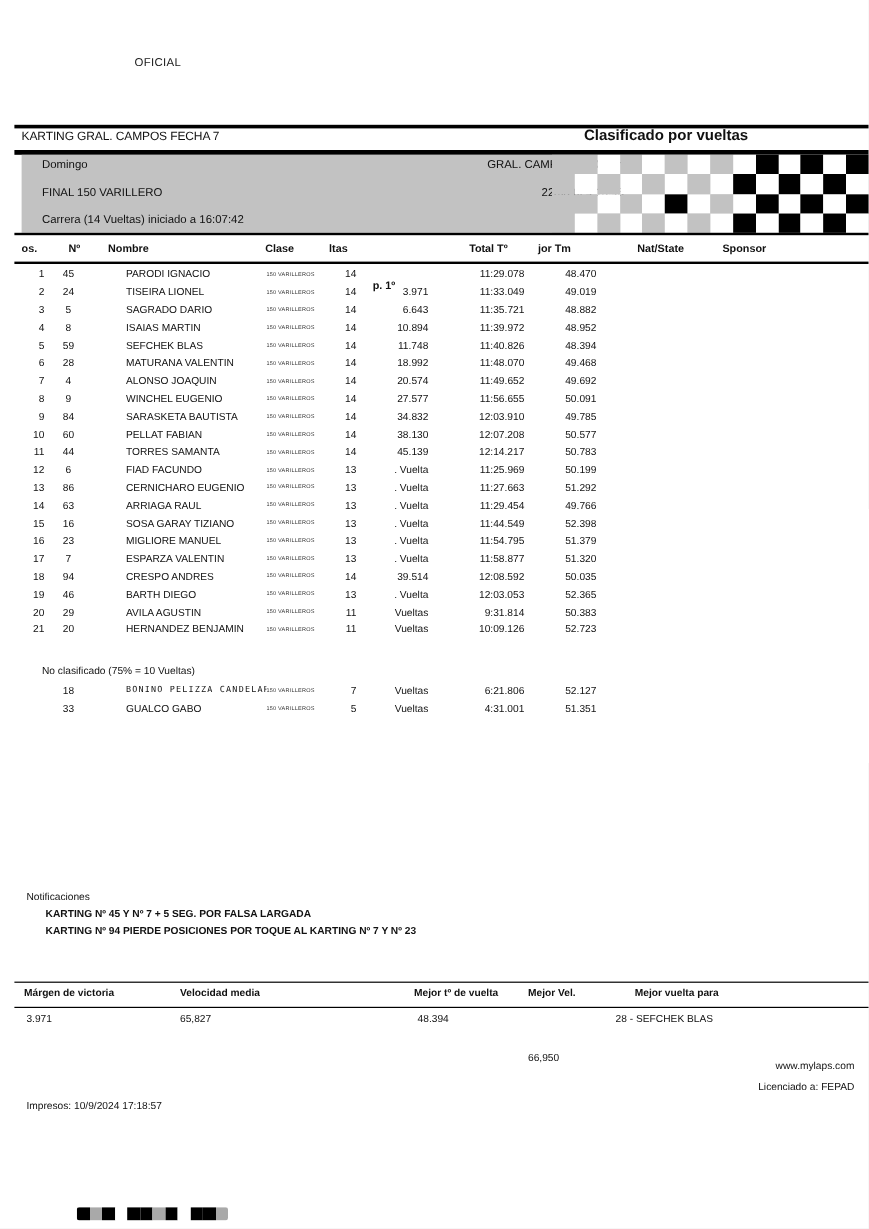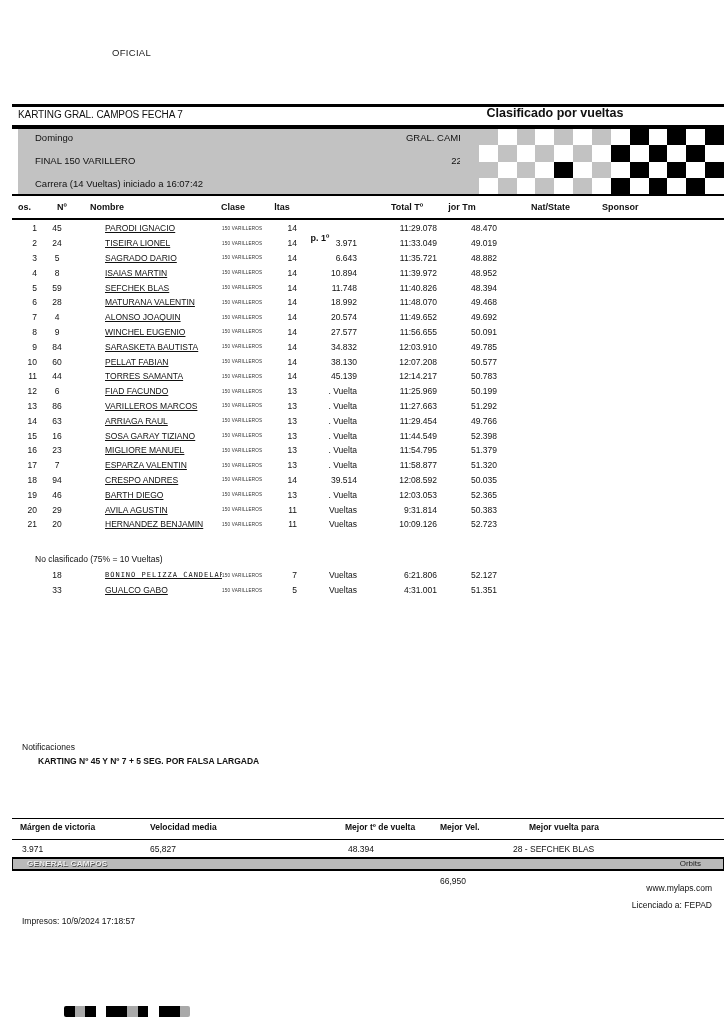--- a/index.html
+++ b/index.html
@@ -26,21 +26,21 @@
   
   .th{position:absolute;top:202px;font-size:9px;font-weight:700;white-space:nowrap;}
   .th.r{text-align:center;}
   .rows{position:absolute;left:0;width:724px;}
   #rows-main{top:221px;}
   #rows-unc{top:568px;}
   .row{display:flex;height:14.8px;align-items:center;font-size:8.5px;}
   .c-pos{width:37px;text-align:right;flex:none;}
   .c-no{width:40px;text-align:center;flex:none;}
   .c-name{width:145px;padding-left:28px;box-sizing:border-box;flex:none;
-          overflow:hidden;white-space:nowrap;text-decoration:underline;}
+          overflow:hidden;white-space:nowrap;}
   .c-clase{width:45px;flex:none;font-size:4.6px;color:#333;letter-spacing:.2px;
            white-space:nowrap;overflow:hidden;}
   .c-laps{width:30px;text-align:right;flex:none;}
   .c-gap{width:60px;text-align:right;flex:none;}
   .c-total{width:80px;text-align:right;flex:none;}
   .c-best{width:60px;text-align:right;flex:none;}
   .mono{font-family:"DejaVu Sans Mono",monospace;font-size:7px;letter-spacing:1px;}
 
   #unc-label{left:35px;top:554px;font-size:8.5px;}
 
@@ -280,21 +280,21 @@
         <div class="c-name">FIAD FACUNDO</div>
         <div class="c-clase">150 VARILLEROS</div>
         <div class="c-laps">13</div>
         <div class="c-gap">. Vuelta</div>
         <div class="c-total">11:25.969</div>
         <div class="c-best">50.199</div>
       </div>
       <div class="row">
         <div class="c-pos">13</div>
         <div class="c-no">86</div>
-        <div class="c-name">VARILLEROS MARCOS</div>
+        <div class="c-name">CERNICHARO EUGENIO</div>
         <div class="c-clase">150 VARILLEROS</div>
         <div class="c-laps">13</div>
         <div class="c-gap">. Vuelta</div>
         <div class="c-total">11:27.663</div>
         <div class="c-best">51.292</div>
       </div>
       <div class="row">
         <div class="c-pos">14</div>
         <div class="c-no">63</div>
         <div class="c-name">ARRIAGA RAUL</div>
@@ -395,38 +395,35 @@
         <div class="c-clase">150 VARILLEROS</div>
         <div class="c-laps">5</div>
         <div class="c-gap">Vueltas</div>
         <div class="c-total">4:31.001</div>
         <div class="c-best">51.351</div>
       </div>
     </div>
 
   <div class="txt" id="notif-title">Notificaciones</div>
   <div class="txt notif" style="top:756px;">KARTING Nº 45 Y Nº 7 + 5 SEG. POR FALSA LARGADA</div>
+  <div class="txt notif" style="top:769.5px;">KARTING Nº 94 PIERDE POSICIONES POR TOQUE AL KARTING Nº 7 Y Nº 23</div>
 
   <div class="rule" style="top:818px;height:1px;"></div>
   <div class="sh" style="left:20px;">Márgen de victoria</div>
   <div class="sh" style="left:150px;">Velocidad media</div>
   <div class="sh" style="left:345px;">Mejor tº de vuelta</div>
   <div class="sh" style="left:440px;">Mejor Vel.</div>
   <div class="sh" style="left:513px;padding-left:16px;">Mejor vuelta para</div>
   <div class="rule" style="top:839px;height:1px;"></div>
   <div class="sv" style="left:22px;">3.971</div>
   <div class="sv" style="left:150px;">65,827</div>
   <div class="sv" style="left:348px;">48.394</div>
   <div class="sv" style="left:440px;margin-top:32px;">66,950</div>
   <div class="sv" style="left:513px;">28 - SEFCHEK BLAS</div>
 
-  <div class="abs" id="orbits-bar">
-    <span id="orbits-left">GENERAL CAMPOS</span>
-    <span id="orbits-right">Orbits</span>
-  </div>
 
   <div class="txt" id="ftr-site">www.mylaps.com</div>
   <div class="txt" id="ftr-lic">Licenciado a: FEPAD</div>
   <div class="txt" id="ftr-print">Impresos: 10/9/2024 17:18:57</div>
 
   <div class="abs" id="mini-bar">
       <div style="background: rgb(0, 0, 0);"></div>
       <div style="background: rgb(169, 169, 169);"></div>
       <div style="background: rgb(0, 0, 0);"></div>
       <div style="background: rgb(255, 255, 255);"></div>

